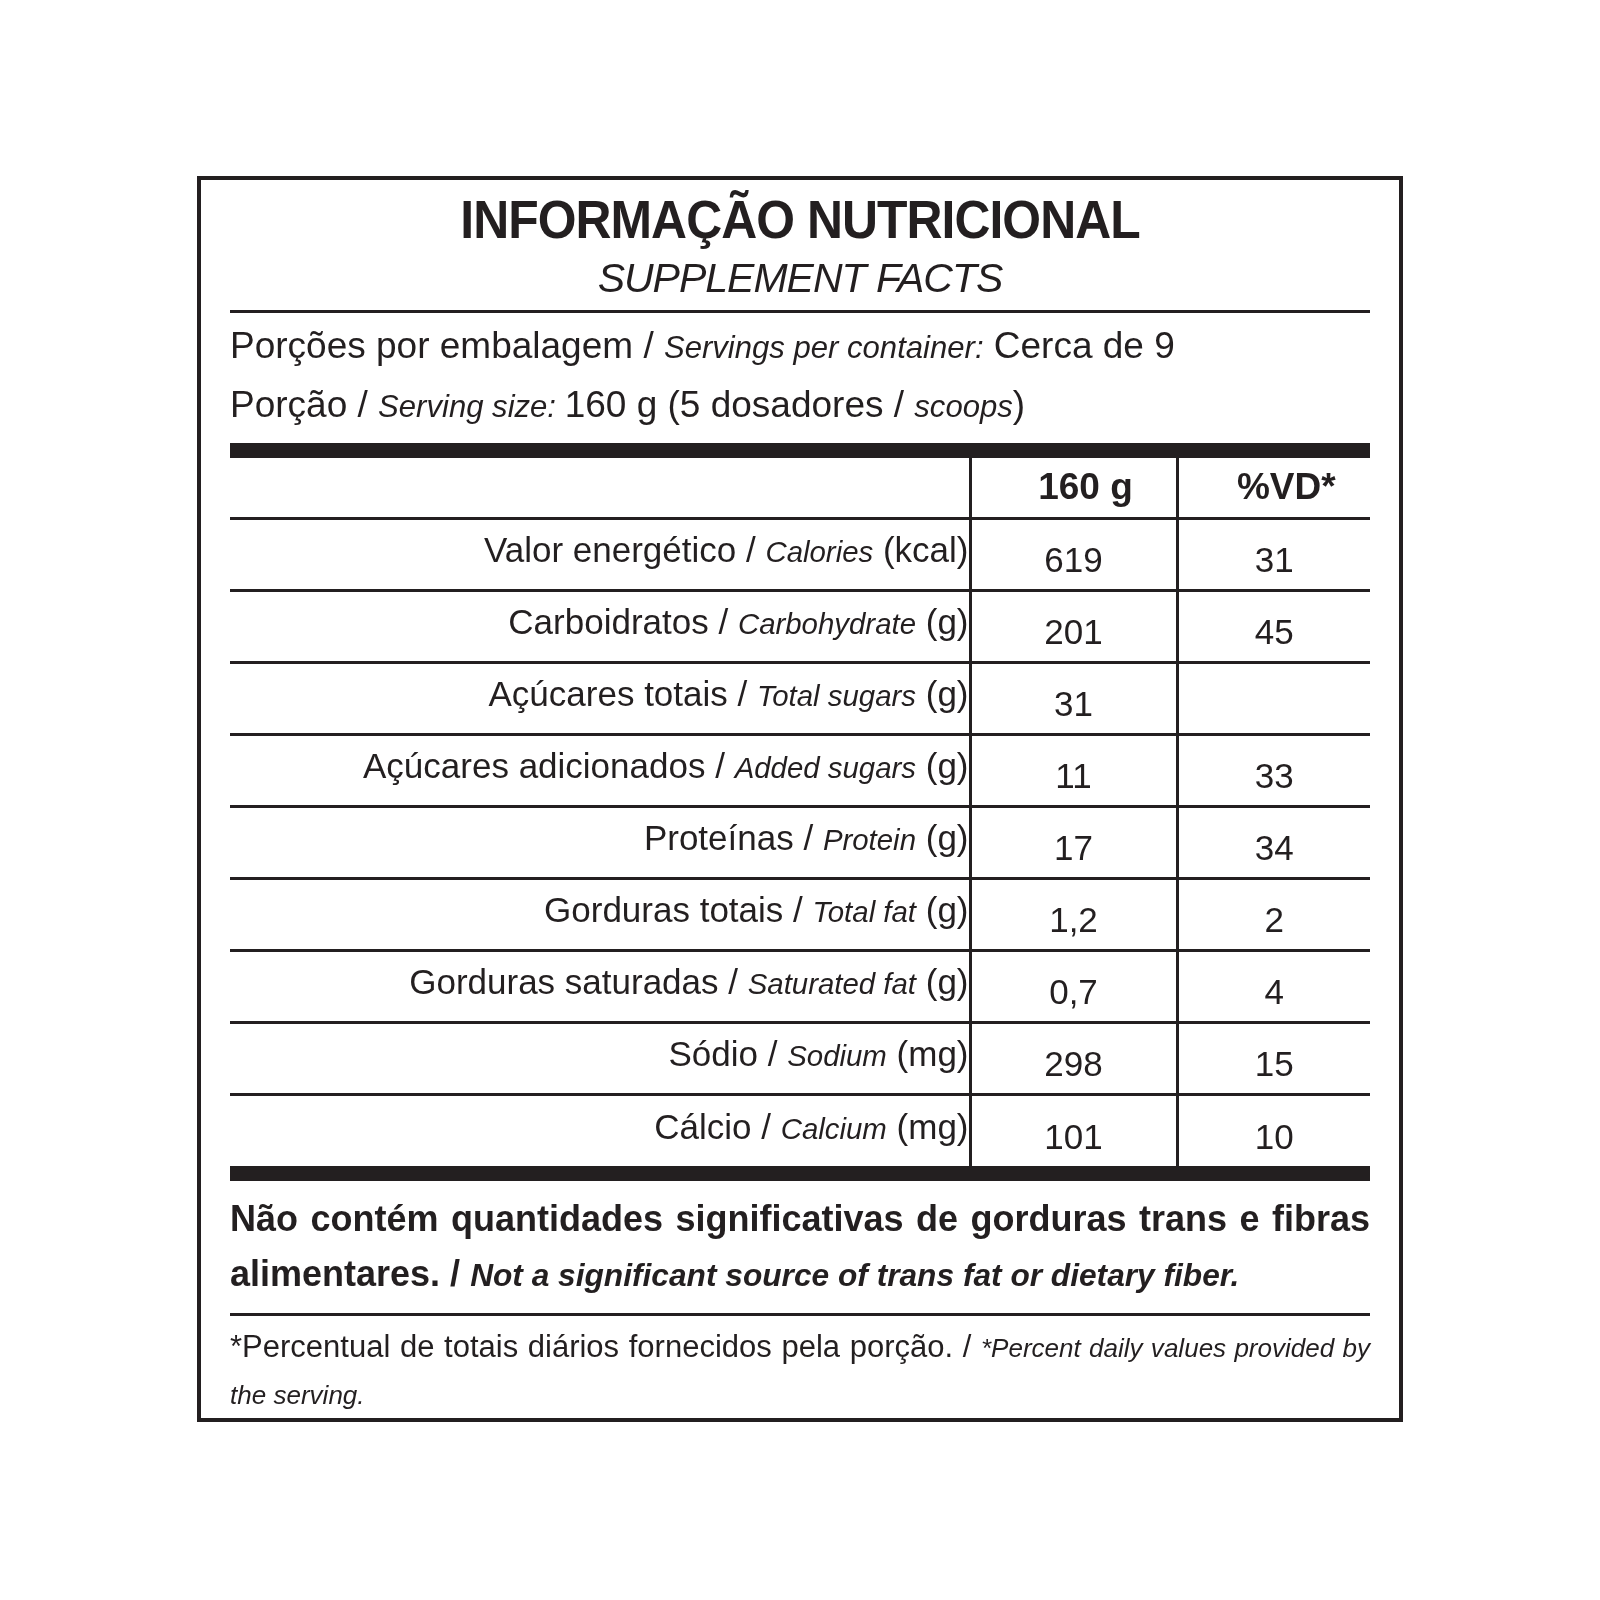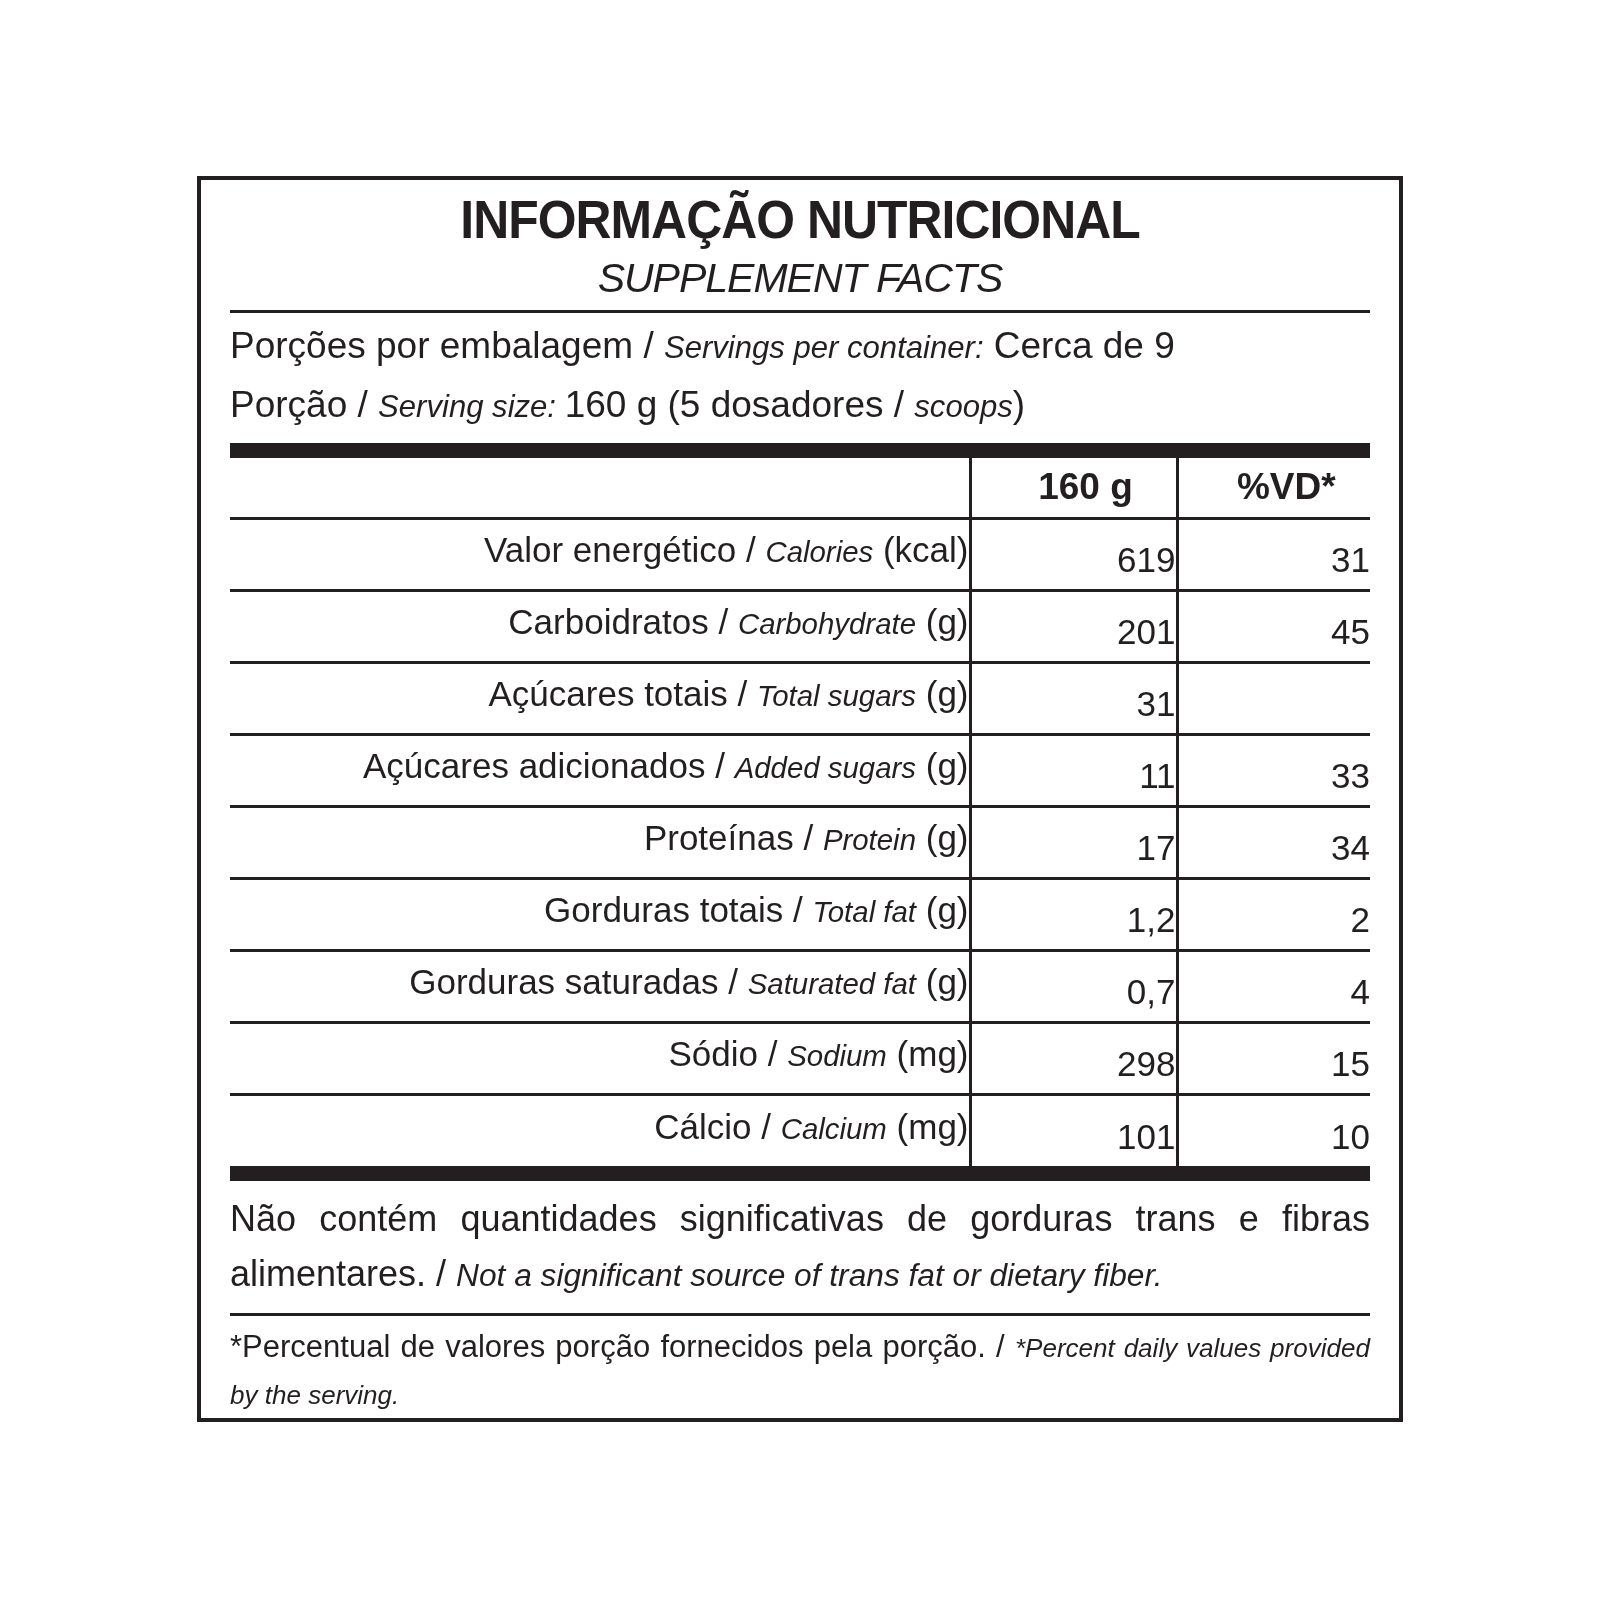--- a/index.html
+++ b/index.html
@@ -81,37 +81,37 @@
   tbody td{ border-top:3px solid var(--ink); }
   td.num, th.num{ border-left:3px solid var(--ink); text-align:center; vertical-align:middle; }
   th.num{
     font-weight:bold;
     font-size:37px;
     padding-left:24px;
   }
   td.num{
     font-size:35px;
     padding-top:12px;
-    text-align:right;
   }
   td.lbl{
     font-size:35px;
     text-align:right;
     vertical-align:middle;
     white-space:nowrap;
     padding-bottom:8px;
   }
   td.lbl.indent-1{ padding-left:22px; }
   td.lbl.indent-2{ padding-left:40px; }
 
   .note{
     margin:10px 0 0 0;
     font-size:36px;
     line-height:55px;
     text-align:justify;
+    font-weight:bold;
   }
   .note .en{ font-size:0.88em; }
 
   .rule-2{ margin-top:10px; }
 
   .footnote{
     margin:8px 0 0 0;
     font-size:31px;
     line-height:46px;
     text-align:justify;
@@ -196,16 +196,16 @@
         </tr>
       </tbody>
     </table>
 
     <div class="thick-bar" style="margin-top:0;"></div>
 
     <p class="note"><span class="pt">Não contém quantidades significativas de gorduras trans e fibras alimentares. / </span><span class="en">Not a significant source of trans fat or dietary fiber.</span></p>
 
     <div class="thin-rule rule-2"></div>
 
-    <p class="footnote"><span class="pt">*Percentual de valores porção fornecidos pela porção. / </span><span class="en">*Percent daily values provided by the serving.</span></p>
+    <p class="footnote"><span class="pt">*Percentual de totais diários fornecidos pela porção. / </span><span class="en">*Percent daily values provided by the serving.</span></p>
 
   </div>
 </div>
 
 </body></html>

